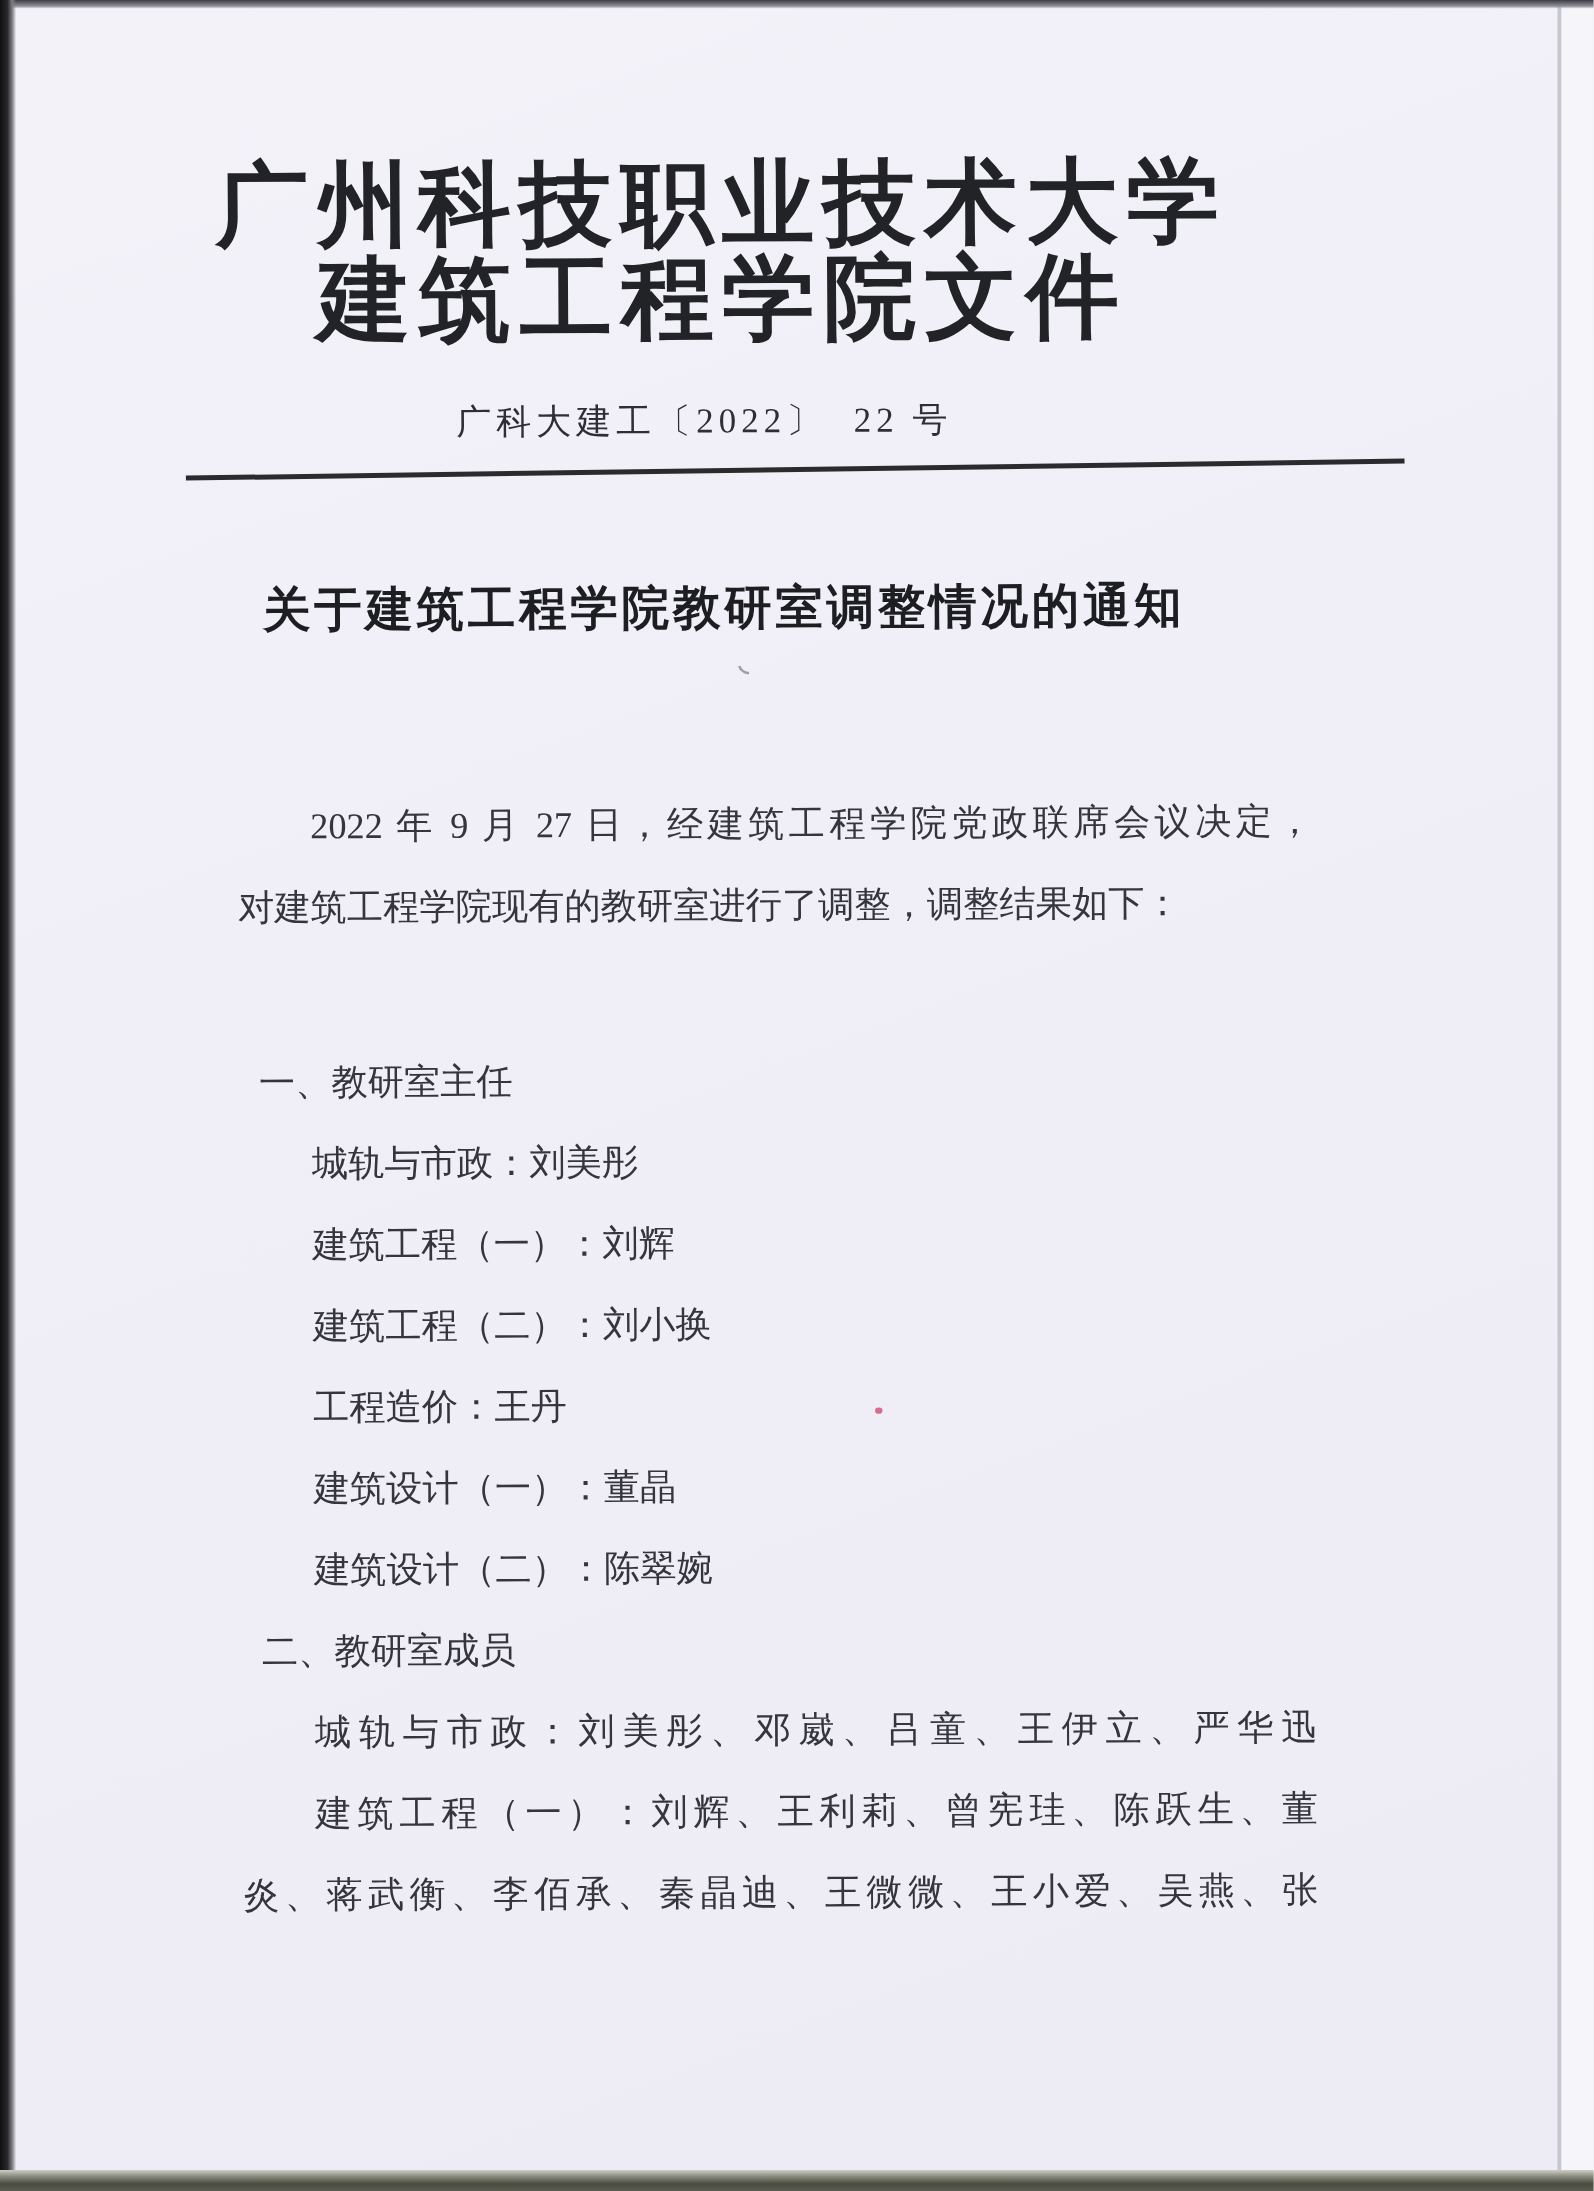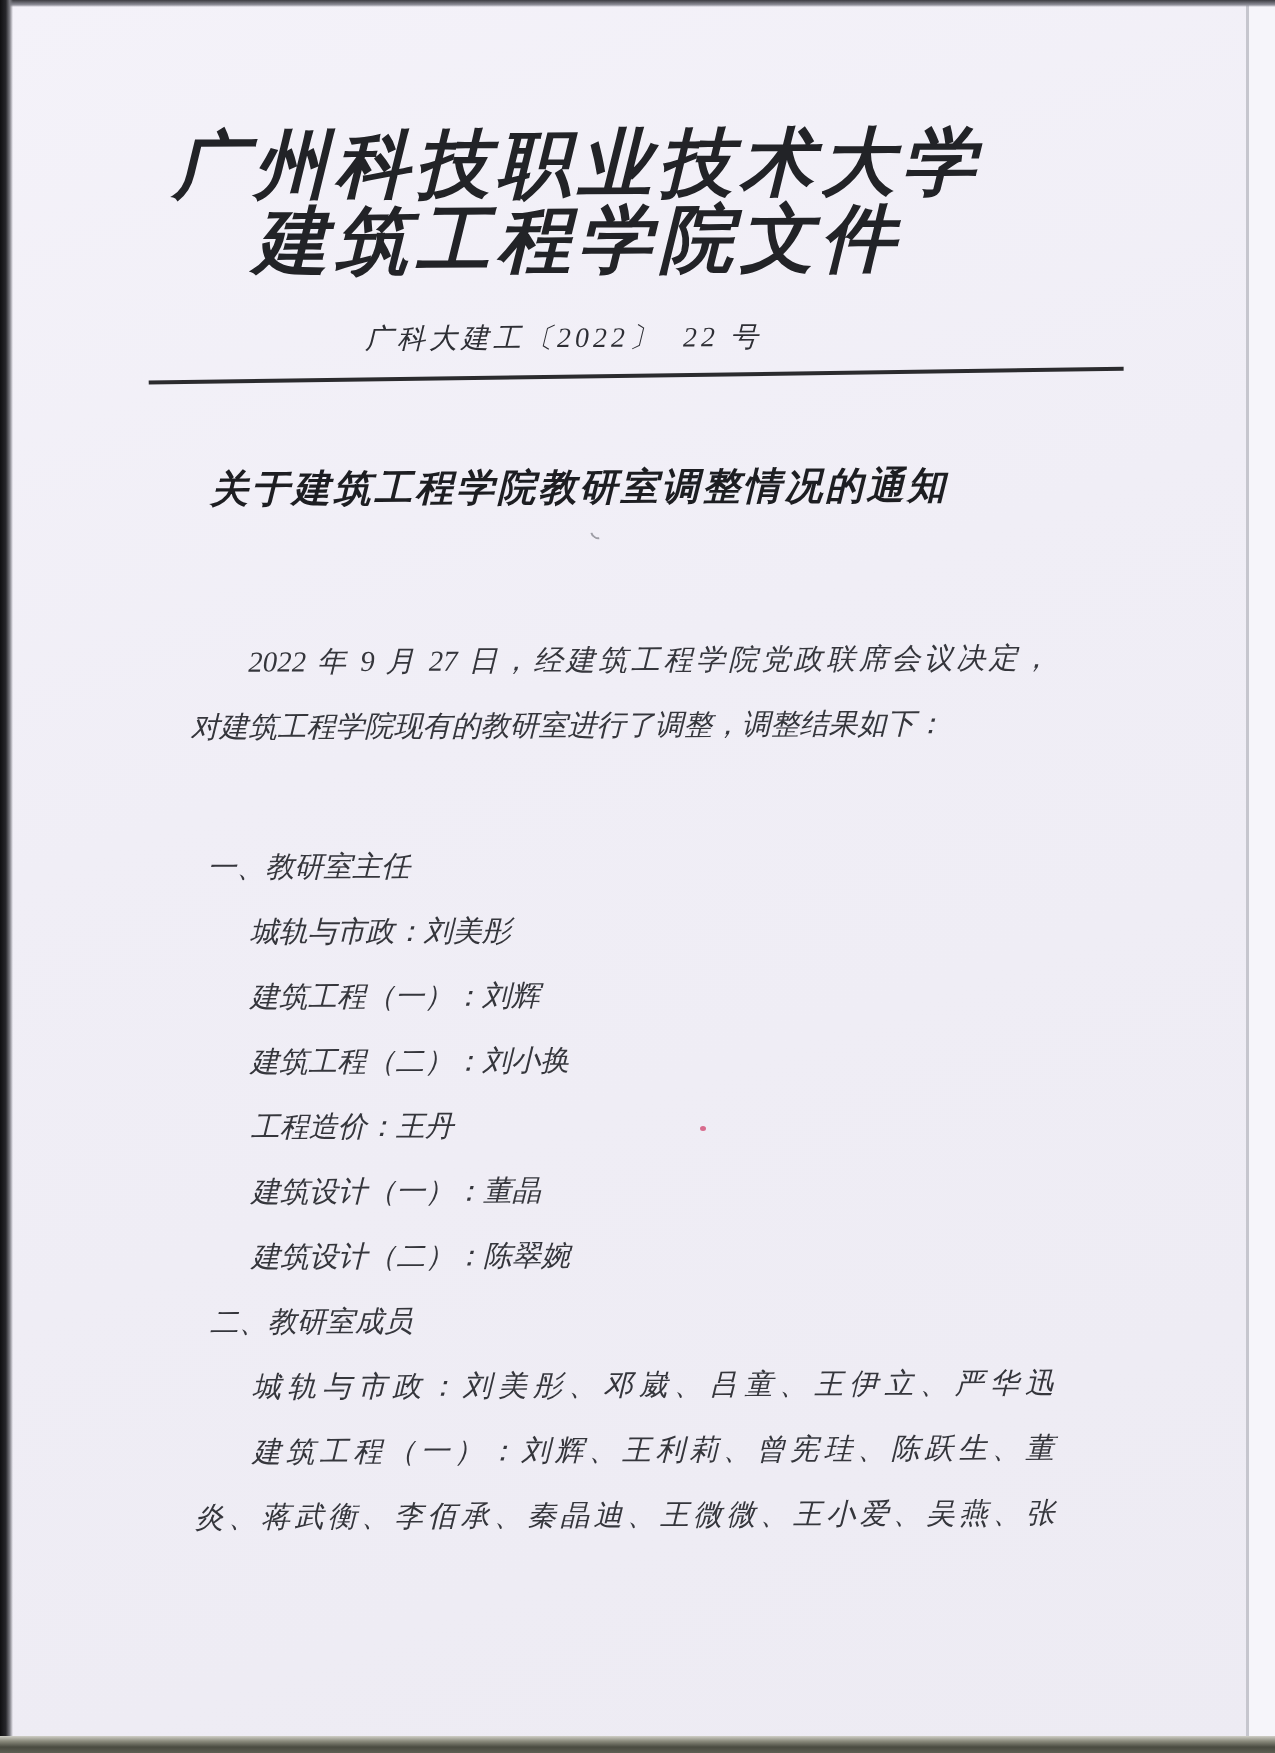--- a/index.html
+++ b/index.html
@@ -6,21 +6,20 @@
     margin: 0; padding: 0;
     width: 1275px; height: 1753px;
     overflow: hidden;
     background: #e9e7ee;
     font-family: "Liberation Serif", "DejaVu Serif", serif;
   }
   .scan {
     position: relative;
     width: 1275px; height: 1753px;
     background: linear-gradient(160deg, #f4f2f9 0%, #f0eef6 40%, #edebf3 100%);
-    font-style: italic;
   }
   
   .edge-left {
     position: absolute; left: 0; top: 0; bottom: 0; width: 13px;
     background: linear-gradient(to right, #0f0f11 0%, #28282c 45%, #7d7d84 75%, rgba(240,238,246,0) 100%);
     z-index: 5;
   }
   .edge-top {
     position: absolute; left: 0; top: 0; right: 0; height: 7px;
     background: linear-gradient(to bottom, #3c3c41 0%, #90909a 70%, rgba(240,238,246,0) 100%);

